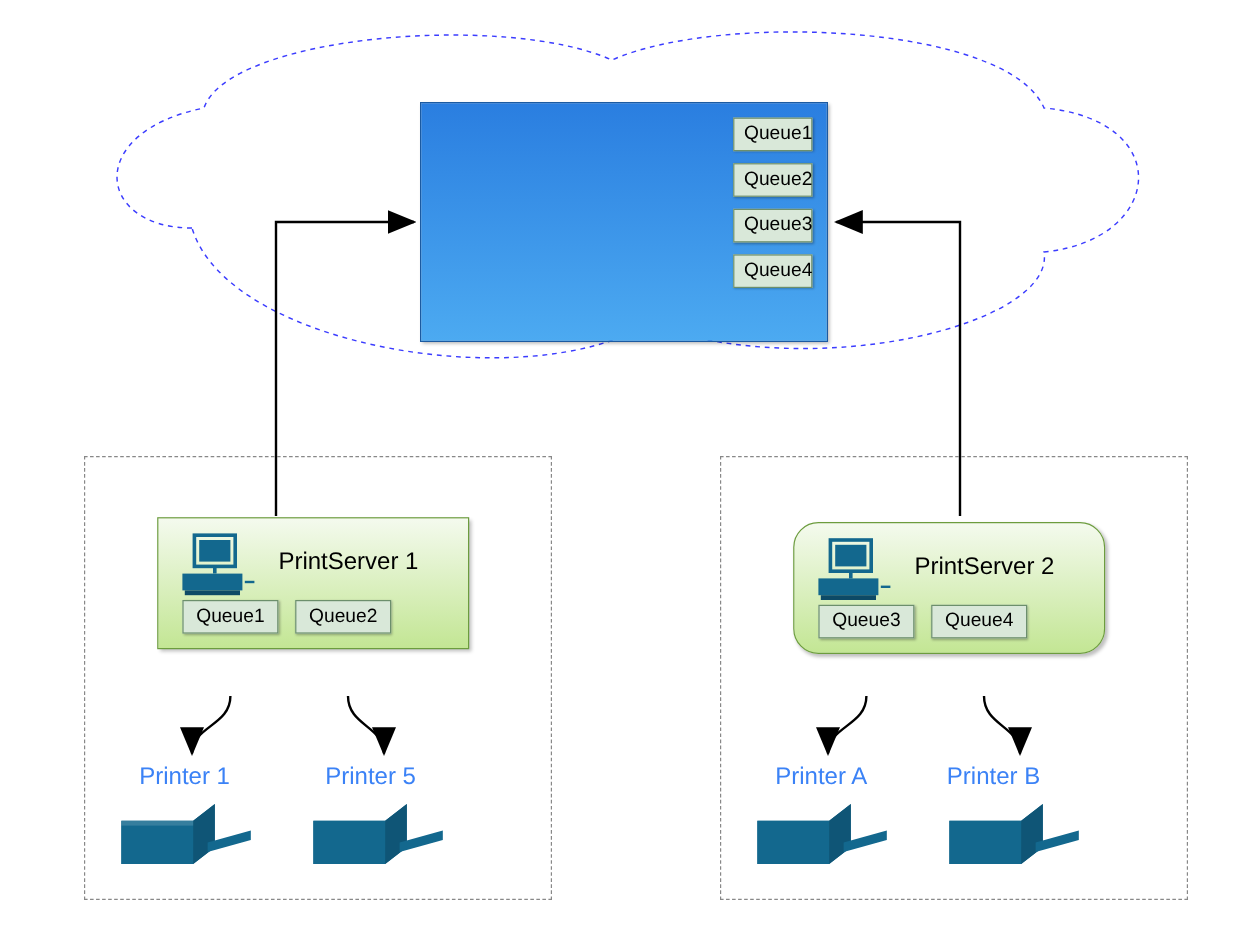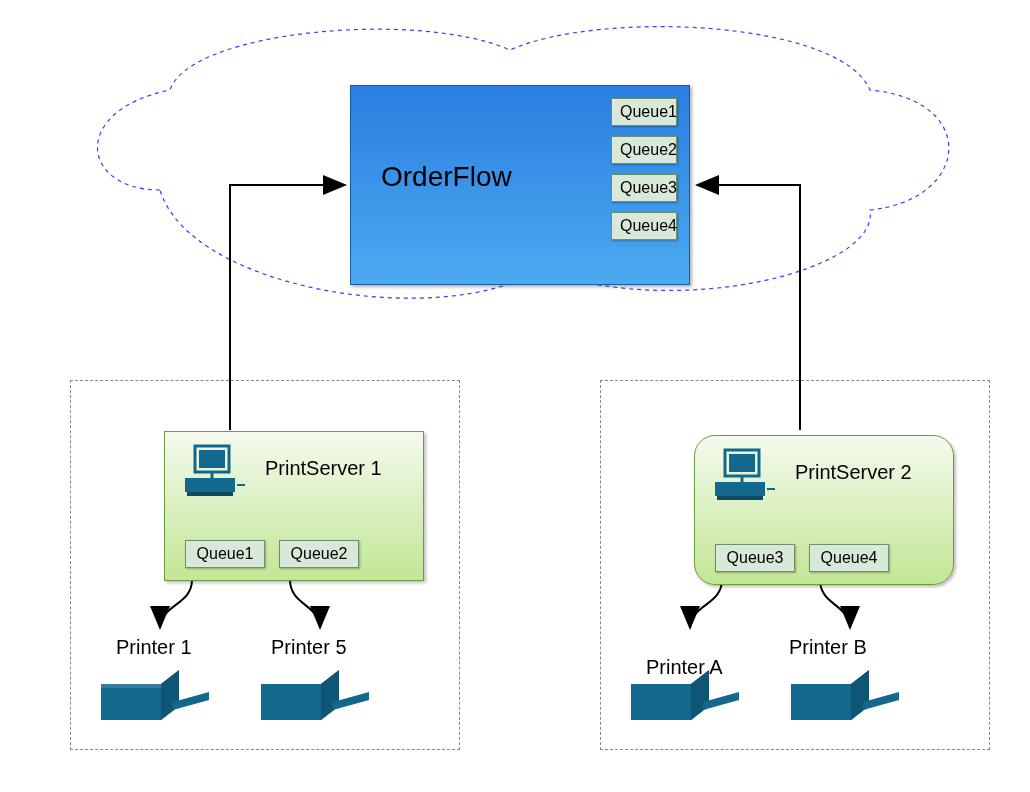--- a/index.html
+++ b/index.html
@@ -80,26 +80,25 @@
     left: 600px;
     top: 380px;
     width: 390px;
     height: 370px;
   }
 
   
   .printserver {
     position: absolute;
     width: 260px;
-    height: 150px;
+    height: 110px;
     background: linear-gradient(to bottom, #f4faee 0%, #c3e694 100%);
     border: 1px solid #6c9c3e;
     box-sizing: border-box;
     box-shadow: 2px 2px 3px rgba(0,0,0,0.25);
-    margin-left: 33px;
   }
   .group .inner {
     position: absolute;
     left: 50px;
     top: 50px;
     width: 290px;
     height: 290px;
   }
   .ps-box-wrap {
     position: relative;
@@ -124,21 +123,21 @@
     position: absolute;
     left: 18px;
     top: 12px;
     width: 64px;
     height: 58px;
   }
   
   .printer-label {
     position: absolute;
     font-size: 20px;
-    color: #000000;
+    color: #3b82f6;
   }
   
   .printer-icon {
     position: absolute;
     width: 110px;
     height: 70px;
   }
 
   svg { display: block; }
 </style>
@@ -151,21 +150,20 @@
     <path d="M 120 180
              C 40 180, 30 100, 130 80
              C 150 20, 380 0, 470 40
              C 560 0, 800 10, 830 80
              C 940 90, 930 190, 830 200
              C 840 260, 640 310, 500 260
              C 400 320, 150 280, 120 180 Z" fill="none" stroke="#3b3cff" stroke-width="1.2" stroke-dasharray="4 4"></path>
   </svg>
 
   <div class="orderflow">
-    <div class="orderflow-title">OrderFlow</div>
     <div class="queues-col">
       <div class="queue-badge">Queue1</div>
       <div class="queue-badge">Queue2</div>
       <div class="queue-badge">Queue3</div>
       <div class="queue-badge">Queue4</div>
     </div>
   </div>
 
   <svg style="position:absolute; left:0; top:0;" width="1030" height="792">
     <defs>
@@ -238,21 +236,21 @@
             <rect x="54" y="40" width="8" height="2" fill="#13688e"></rect>
           </svg>
           <div class="ps-title">PrintServer 2</div>
           <div class="ps-queues">
             <div class="queue-badge" style="width:80px">Queue3</div>
             <div class="queue-badge" style="width:80px">Queue4</div>
           </div>
         </div>
       </div>
     </div>
-    <div class="printer-label" style="left:45px; top:255px;margin-top:20px;">Printer A</div>
+    <div class="printer-label" style="left:45px; top:255px;">Printer A</div>
     <div class="printer-label" style="left:188px; top:255px;">Printer B</div>
     <svg class="printer-icon" style="left:30px; top:285px;" viewBox="0 0 110 70">
       <polygon points="0,18 60,18 78,4 78,40 60,54 0,54" fill="#13688e"></polygon>
       <rect x="0" y="18" width="60" height="36" fill="#13688e"></rect>
       <polygon points="60,18 78,4 78,40 60,54" fill="#0f5576"></polygon>
       <polygon points="72,36 108,26 108,34 72,44" fill="#13688e"></polygon>
     </svg>
     <svg class="printer-icon" style="left:190px; top:285px;" viewBox="0 0 110 70">
       <polygon points="0,18 60,18 78,4 78,40 60,54 0,54" fill="#13688e"></polygon>
       <rect x="0" y="18" width="60" height="36" fill="#13688e"></rect>

